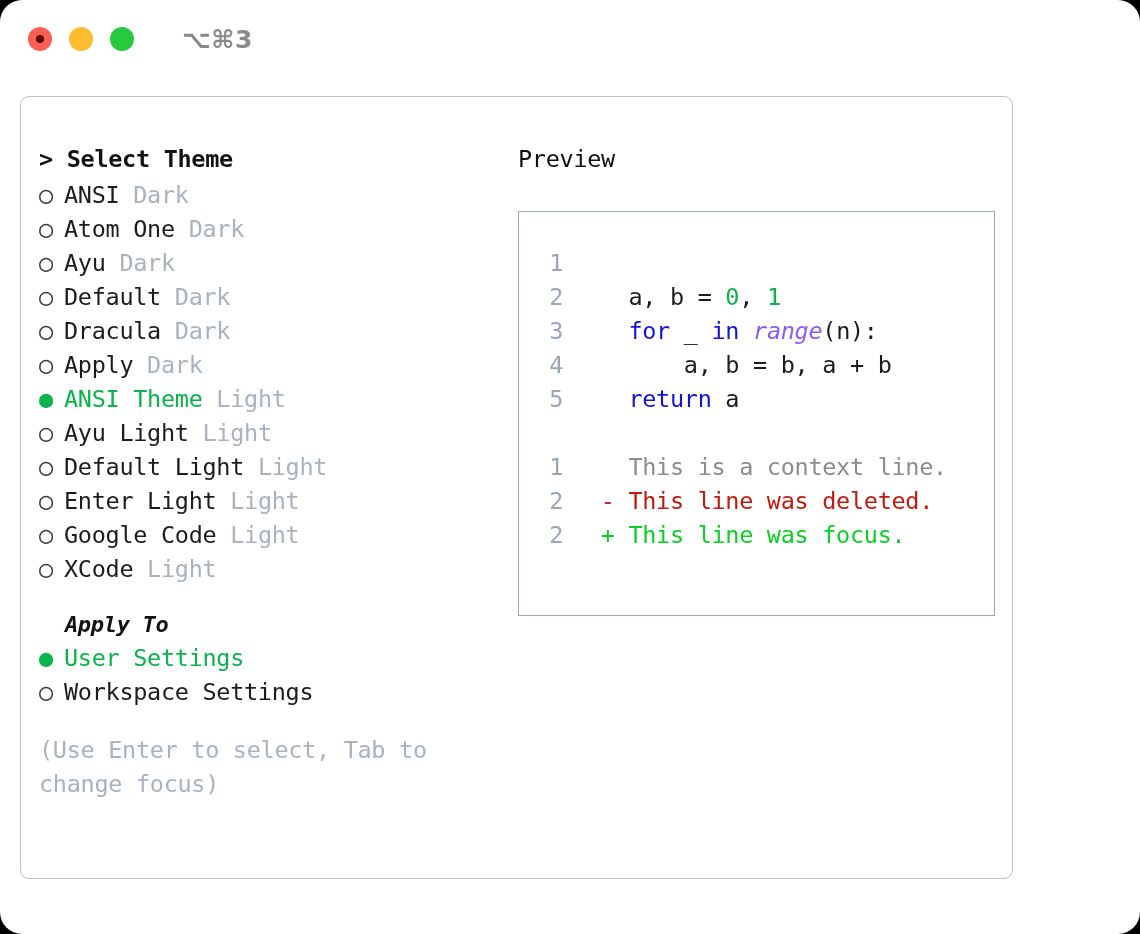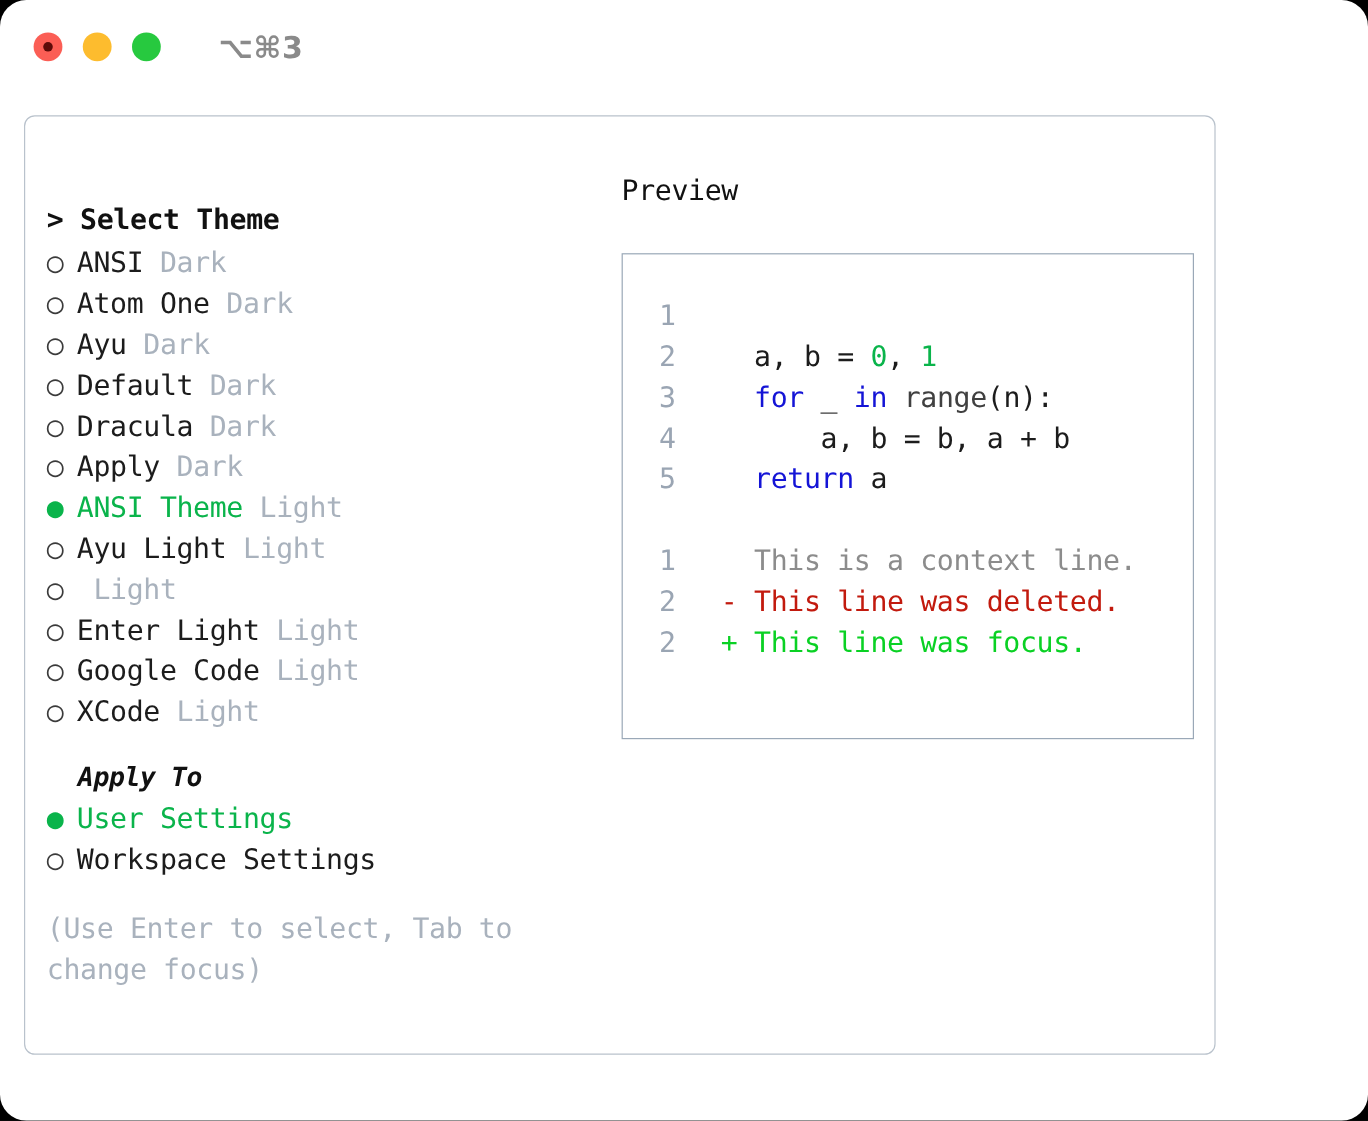--- a/index.html
+++ b/index.html
@@ -77,21 +77,21 @@
     border: 1.5px solid #b9c2cc;
     border-radius: 9px;
     box-sizing: border-box;
     background: #ffffff;
   }
 
   .cols {
     display: flex;
     padding: 48px 0 0 18px;
   }
-  .col-left  { width: 465px; flex: none; margin-top: 24px; }
+  .col-left  { width: 465px; flex: none; }
   .col-right { flex: 1; padding-left: 14px; }
 
   
   .section-header {
     font-size: 23.5px;
     font-weight: bold;
     color: #111111;
     letter-spacing: -0.3px;
     white-space: pre;
     margin-bottom: 5px;
@@ -164,21 +164,21 @@
   .lineno {
     width: 44px;
     flex: none;
     text-align: right;
     color: #9aa5b3;
     padding-right: 10px;
   }
   .code-body { color: #1c1c1c; }
 
   .tok-kw   { color: #1414d6; }
-  .tok-fn   { color: #404040; }
+  .tok-fn   { color: #8b5cf6; font-style: italic; }
   .tok-num  { color: #0ab44b; }
   .tok-plain{ color: #1c1c1c; }
 
   .gap-rows { height: 34px; }
 
   .diff-ctx { color: #8c8c8c; }
   .diff-del { color: #c21a0e; text-align: right; }
   .diff-add { color: #0ad124; }
 </style>
 </head>
@@ -204,21 +204,21 @@
         <div class="section-header">&gt; Select Theme</div>
         <div id="theme-list">
             <div class="opt-row"><span class="bullet bullet-off">○</span><span class="opt-name">ANSI</span><span class="opt-kind"> Dark</span></div>
             <div class="opt-row"><span class="bullet bullet-off">○</span><span class="opt-name">Atom One</span><span class="opt-kind"> Dark</span></div>
             <div class="opt-row"><span class="bullet bullet-off">○</span><span class="opt-name">Ayu</span><span class="opt-kind"> Dark</span></div>
             <div class="opt-row"><span class="bullet bullet-off">○</span><span class="opt-name">Default</span><span class="opt-kind"> Dark</span></div>
             <div class="opt-row"><span class="bullet bullet-off">○</span><span class="opt-name">Dracula</span><span class="opt-kind"> Dark</span></div>
             <div class="opt-row"><span class="bullet bullet-off">○</span><span class="opt-name">Apply</span><span class="opt-kind"> Dark</span></div>
             <div class="opt-row"><span class="bullet bullet-on">●</span><span class="opt-name sel">ANSI Theme</span><span class="opt-kind"> Light</span></div>
             <div class="opt-row"><span class="bullet bullet-off">○</span><span class="opt-name">Ayu Light</span><span class="opt-kind"> Light</span></div>
-            <div class="opt-row"><span class="bullet bullet-off">○</span><span class="opt-kind"> Light</span></div>
+            <div class="opt-row"><span class="bullet bullet-off">○</span><span class="opt-name">Default Light</span><span class="opt-kind"> Light</span></div>
             <div class="opt-row"><span class="bullet bullet-off">○</span><span class="opt-name">Enter Light</span><span class="opt-kind"> Light</span></div>
             <div class="opt-row"><span class="bullet bullet-off">○</span><span class="opt-name">Google Code</span><span class="opt-kind"> Light</span></div>
             <div class="opt-row"><span class="bullet bullet-off">○</span><span class="opt-name">XCode</span><span class="opt-kind"> Light</span></div>
           </div>
 
         <div class="spacer-lg"></div>
         <div class="applyto-header">&nbsp;&nbsp;<span>Apply To</span></div>
         <div id="apply-list">
             <div class="opt-row"><span class="bullet bullet-on">●</span><span class="opt-name sel">User Settings</span></div>
             <div class="opt-row"><span class="bullet bullet-off">○</span><span class="opt-name">Workspace Settings</span></div>

